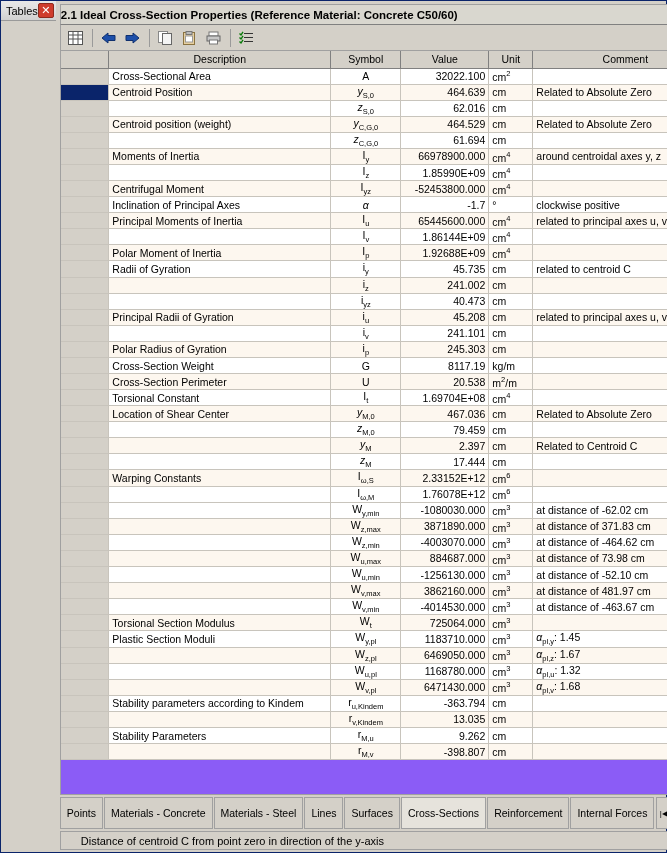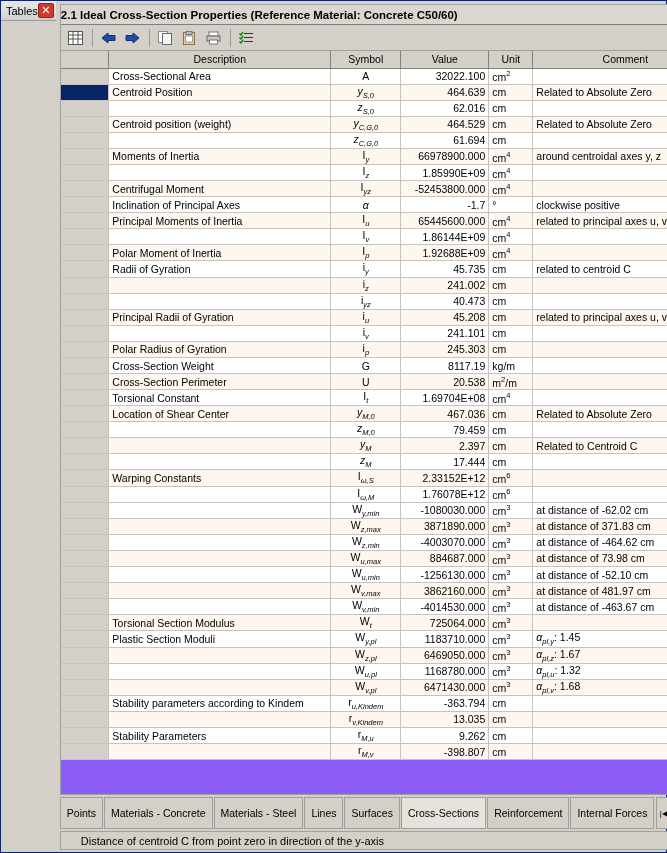--- a/index.html
+++ b/index.html
@@ -140,21 +140,21 @@
     border-right: 1px solid #808080;
     border-bottom: 1px solid #808080;
   }
   td.rowhead.sel { background: #0a246a; }
   tr.band-a td { background: #ffffff; }
   tr.band-b td { background: #fdf7ef; }
   tr.band-a td.rowhead, tr.band-b td.rowhead { background: #d4d0c8; }
   tr.band-a td.rowhead.sel, tr.band-b td.rowhead.sel { background: #0a246a; }
   td.num { text-align: right; }
   td.ctr { text-align: center; }
-  .sub { font-size: 7.5px; vertical-align: sub; font-style: italic; }
+  .sub { font-size: 7.5px; vertical-align: sub; }
   .sup { font-size: 7.5px; vertical-align: super; }
   .ital { font-style: italic; }
   
   .tabbar {
     height: 32px;
     display: flex;
     align-items: stretch;
     margin-top: 2px;
     font-size: 10.5px;
   }

